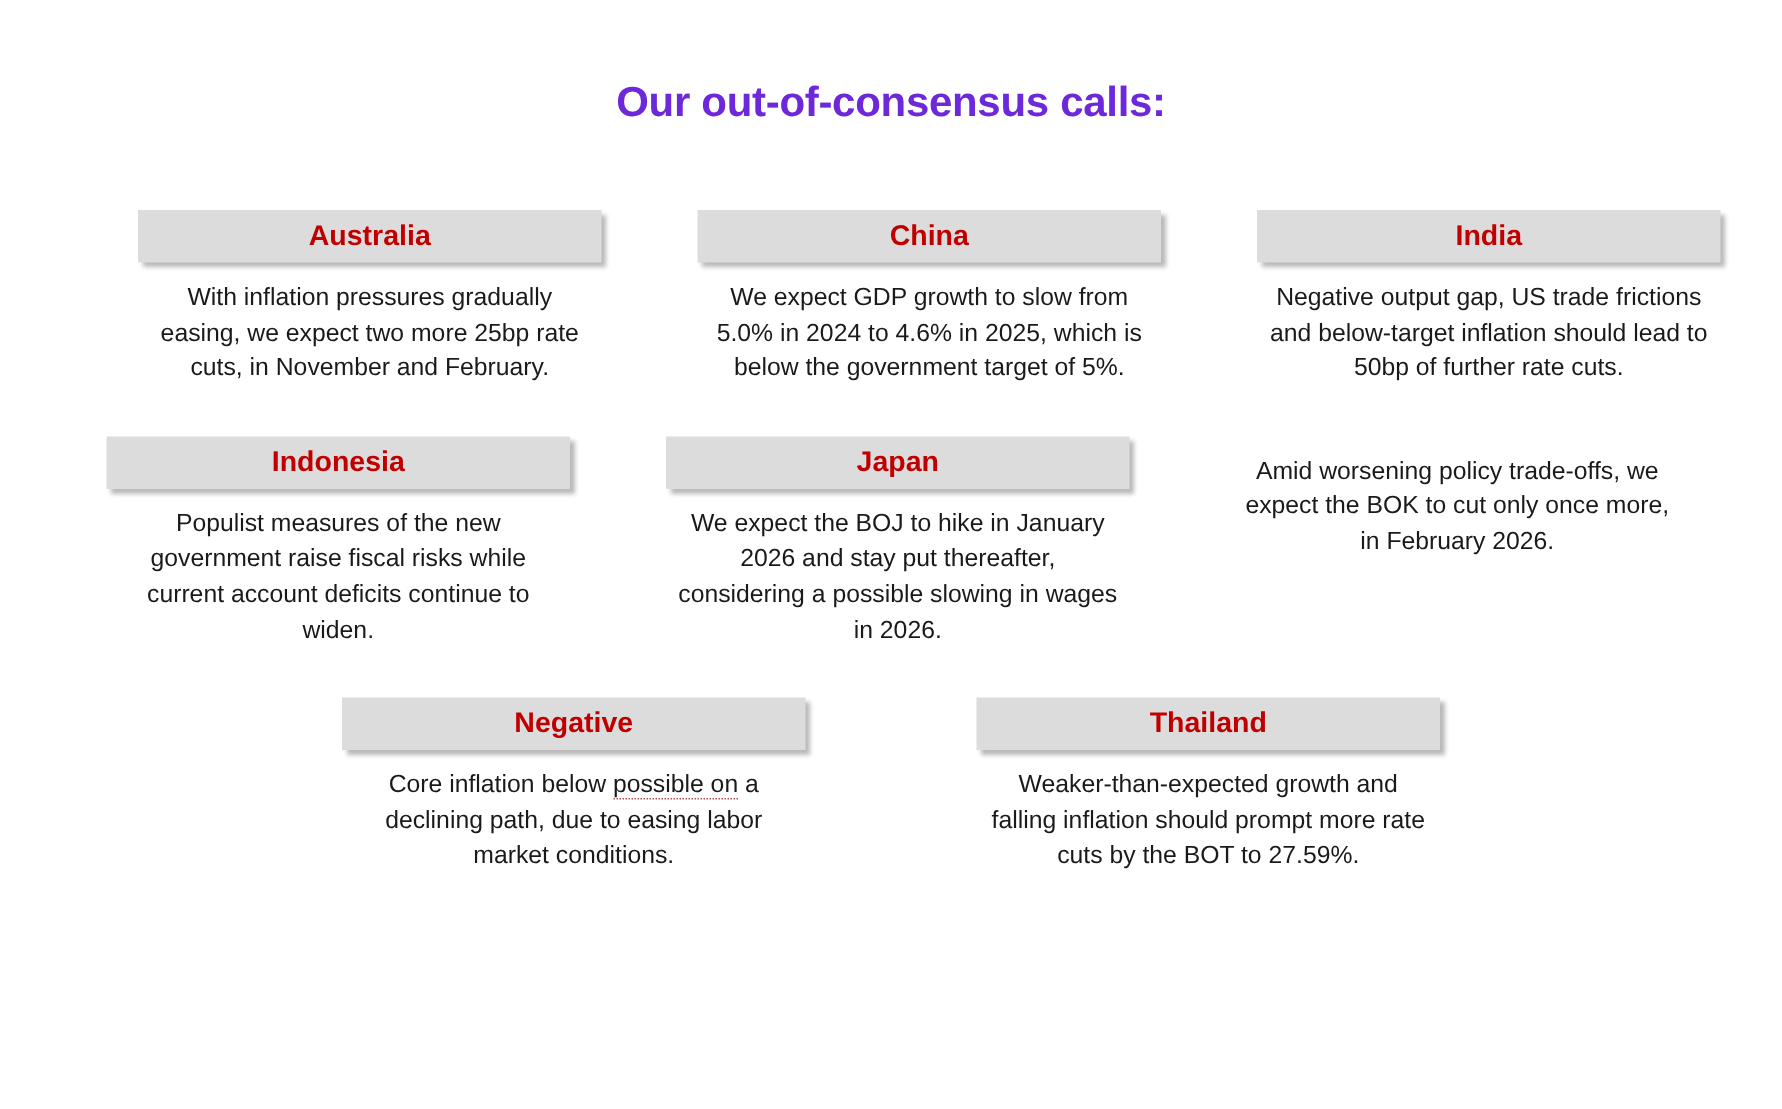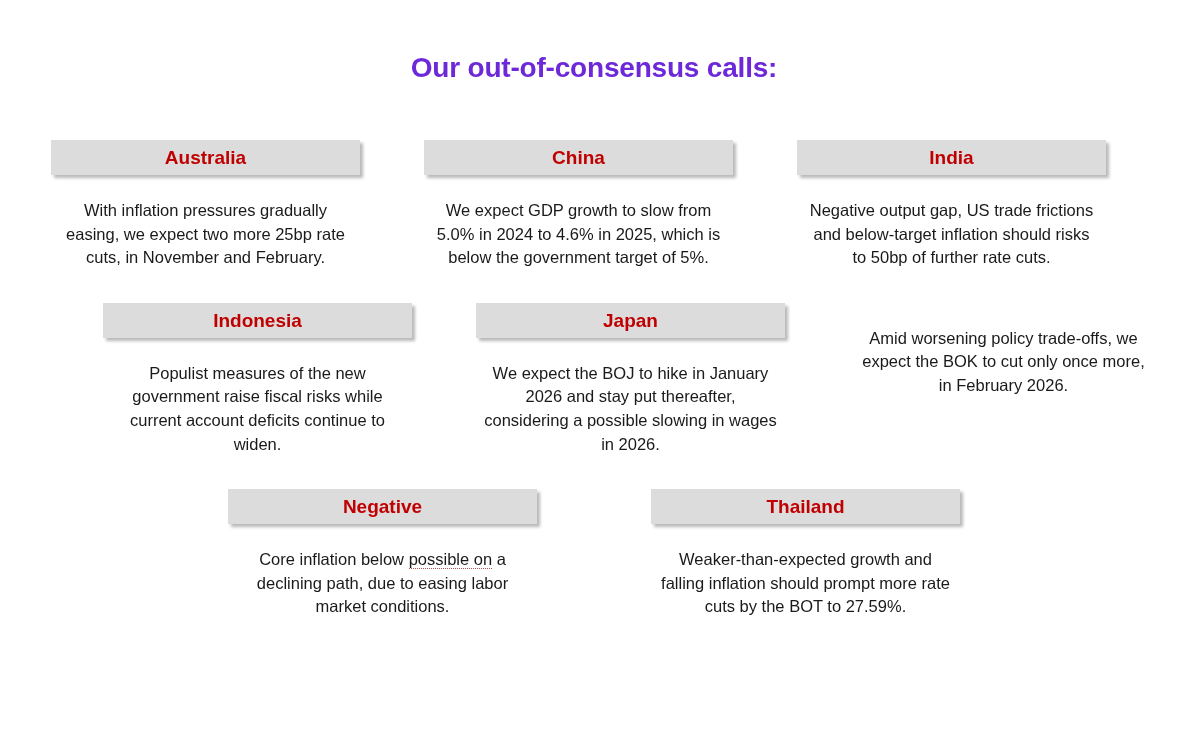--- a/index.html
+++ b/index.html
@@ -34,22 +34,22 @@
     position: absolute;
     top: 140px;
     left: 0;
     width: 1188px;
   }
   .row {
     display: flex;
     justify-content: flex-start;
     margin-bottom: 33px;
   }
-  .row.row1 { padding-left: 51px; }
-  .row.row2 { padding-left: 103px; }
+  .row.row1 { padding-left: 92px; }
+  .row.row2 { padding-left: 71px; }
   .row.row3 { padding-left: 228px; }
 
   .card {
     width: 309px;
     margin-right: 64px;
   }
   .row3 .card { margin-right: 114px; }
   .card:last-child { margin-right: 0; }
 
   .card-header {
@@ -57,21 +57,21 @@
     background: #DCDCDC;
     height: 35px;
     line-height: 35px;
     text-align: center;
     font-size: 19px;
     font-weight: bold;
     color: #C00000;
     box-shadow: 3px 3px 3px rgba(0,0,0,0.28);
   }
   .card-body {
-    margin-top: 24px;
+    margin-top: 12px;
     padding: 0 8px;
     text-align: center;
     font-size: 16.5px;
     line-height: 1.43;
     color: #1a1a1a;
   }
   .underlined {
     border-bottom: 1px dotted #b05050;
   }
 </style>
@@ -88,21 +88,21 @@
       <div class="card">
         <div class="card-header">Australia</div>
         <div class="card-body">With inflation pressures gradually easing, we expect two more 25bp rate cuts, in November and February.</div>
       </div>
       <div class="card">
         <div class="card-header">China</div>
         <div class="card-body">We expect GDP growth to slow from 5.0% in 2024 to 4.6% in 2025, which is below the government target of 5%.</div>
       </div>
       <div class="card">
         <div class="card-header">India</div>
-        <div class="card-body">Negative output gap, US trade frictions and below-target inflation should risks to 50bp of further rate cuts.</div>
+        <div class="card-body">Negative output gap, US trade frictions and below-target inflation should lead to 50bp of further rate cuts.</div>
       </div>
     </div>
 
     <div class="row row2">
       <div class="card">
         <div class="card-header">Indonesia</div>
         <div class="card-body">Populist measures of the new government raise fiscal risks while current account deficits continue to widen.</div>
       </div>
       <div class="card">
         <div class="card-header">Japan</div>

